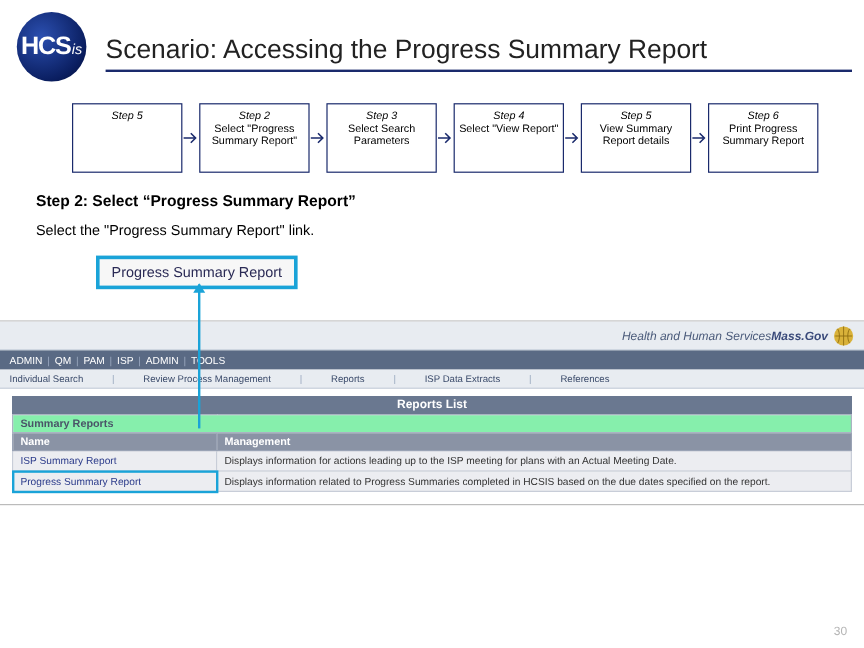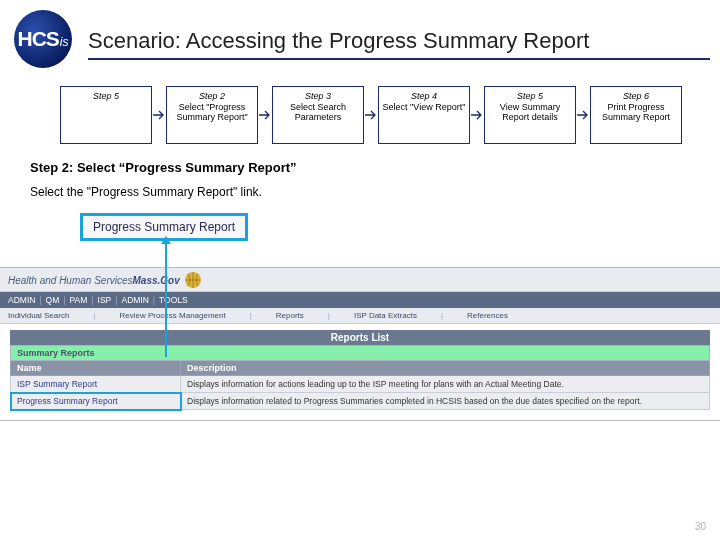--- a/index.html
+++ b/index.html
@@ -145,21 +145,21 @@
     background: #fff;
     position: relative;
   }
   .app-topbar {
     background: #e8ecf1;
     color: #4a5a7a;
     padding: 3px 8px 2px 8px;
     font-size: 10px;
     font-style: italic;
     display: flex;
-    justify-content: flex-start;
+    justify-content: flex-end;
     align-items: center;
     border-bottom: 1px solid #c8d0db;
   }
   .app-topbar-right {
     display: flex;
     align-items: center;
     gap: 4px;
   }
   .massgov {
     font-style: italic;
@@ -360,21 +360,21 @@
   </div>
 
   <div class="reports-list-hdr">Reports List</div>
   <table class="reports-table">
     <tbody>
         <tr class="subhdr-row">
       <td colspan="2">Summary Reports</td>
     </tr>
     <tr>
       <th class="reports-th name-col">Name</th>
-      <th class="reports-th">Description</th>
+      <th class="reports-th">Management</th>
     </tr>
     <tr>
       <td class="reports-td link-cell">ISP Summary Report</td>
       <td class="reports-td">Displays information for actions leading up to the ISP meeting for plans with an Actual Meeting Date.</td>
     </tr>
     <tr class="highlight-row">
       <td class="reports-td link-cell">Progress Summary Report</td>
       <td class="reports-td">Displays information related to Progress Summaries completed in HCSIS based on the due dates specified on the report.</td>
     </tr>
   </tbody>

